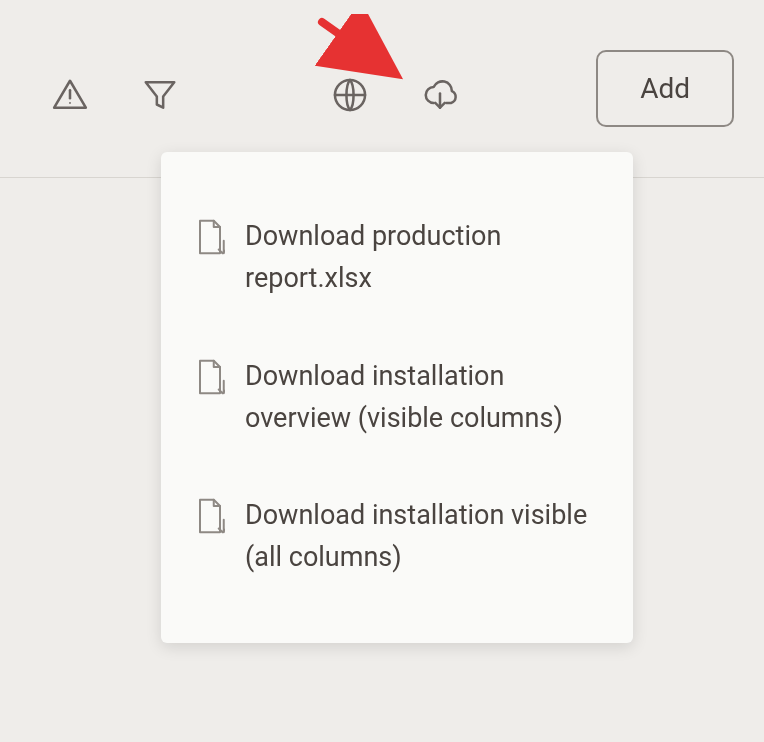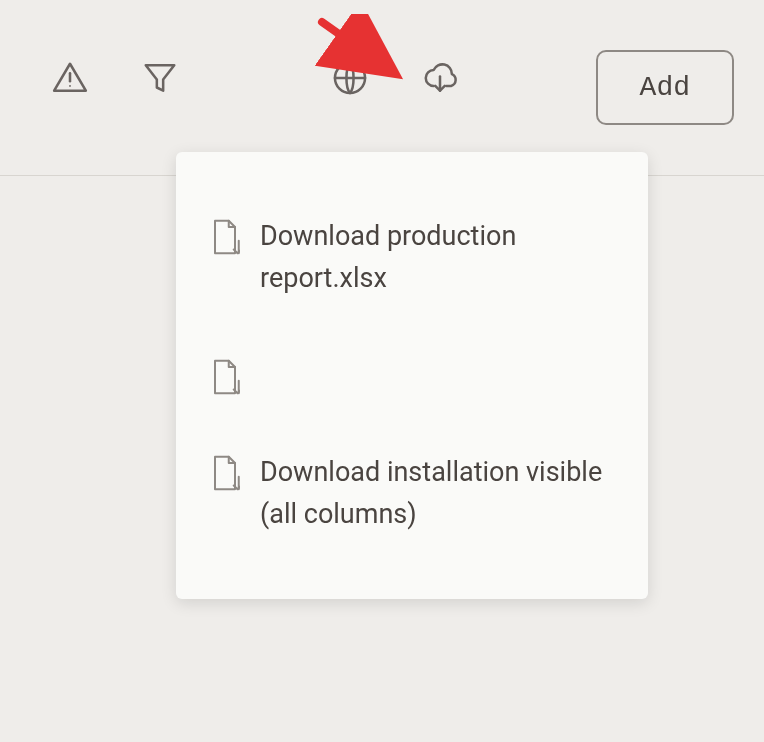--- a/index.html
+++ b/index.html
@@ -12,26 +12,25 @@
       width: 764px;
       height: 742px;
       background: #efedea;
       font-family: -apple-system, BlinkMacSystemFont, "Segoe UI", Roboto, Helvetica, Arial, sans-serif;
       position: relative;
       overflow: hidden;
     }
     
     .toolbar {
       display: flex;
-      align-items: flex-start;
+      align-items: flex-end;
       padding: 50px 30px 50px 40px;
       gap: 0;
       position: relative;
       border-bottom: 1px solid #d8d5d0;
-      font-family: Liberation Mono, monospace;
     }
     
     .icon-btn {
       width: 60px;
       height: 60px;
       display: flex;
       align-items: center;
       justify-content: center;
       cursor: pointer;
       color: #6a6461;
@@ -61,21 +60,21 @@
       padding: 20px 42px;
       font-size: 28px;
       color: #4a4440;
       cursor: pointer;
       font-family: inherit;
     }
     
     .dropdown {
       position: absolute;
       top: 152px;
-      left: 176px;
+      left: 161px;
       width: 472px;
       background: #fafaf8;
       border-radius: 6px;
       box-shadow: 0 4px 16px rgba(0,0,0,0.12);
       padding: 36px 0;
       z-index: 5;
     }
     
     .dropdown-item {
       display: flex;
@@ -194,20 +193,21 @@
 
   <div class="dropdown-item">
     <span class="dropdown-item-icon">
       <svg viewBox="0 0 24 30" fill="none" stroke="currentColor" stroke-width="1.6" stroke-linecap="round" stroke-linejoin="round">
         <path d="M4 2 L15 2 L20 7 L20 28 L4 28 Z"></path>
         <path d="M15 2 L15 7 L20 7"></path>
         <line x1="23" y1="18" x2="23" y2="28"></line>
         <polyline points="20 25 23 28 26 25" transform="translate(-1 0)"></polyline>
       </svg>
     </span>
+    <span class="dropdown-item-label">Download installation overview (visible columns)</span>
   </div>
 
   <div class="dropdown-item">
     <span class="dropdown-item-icon">
       <svg viewBox="0 0 24 30" fill="none" stroke="currentColor" stroke-width="1.6" stroke-linecap="round" stroke-linejoin="round">
         <path d="M4 2 L15 2 L20 7 L20 28 L4 28 Z"></path>
         <path d="M15 2 L15 7 L20 7"></path>
         <line x1="23" y1="18" x2="23" y2="28"></line>
         <polyline points="20 25 23 28 26 25" transform="translate(-1 0)"></polyline>
       </svg>

